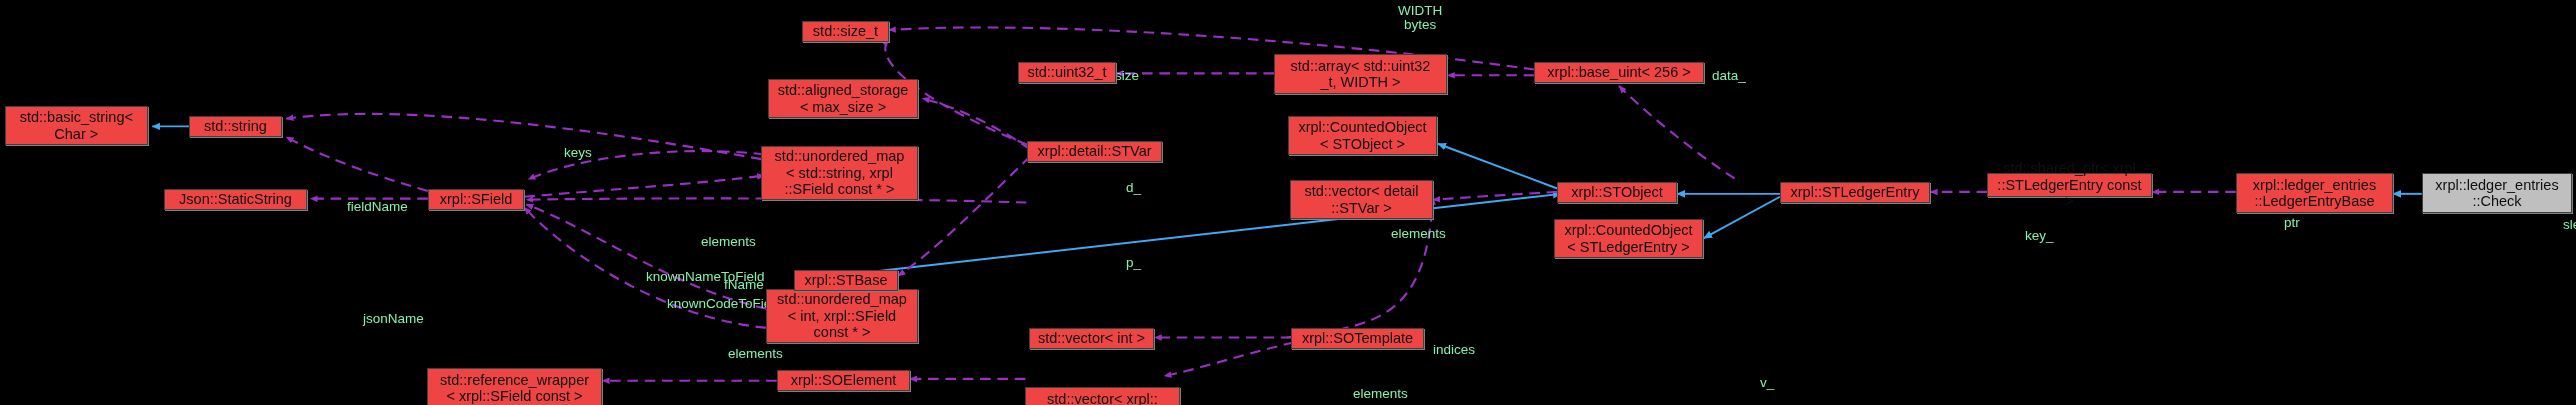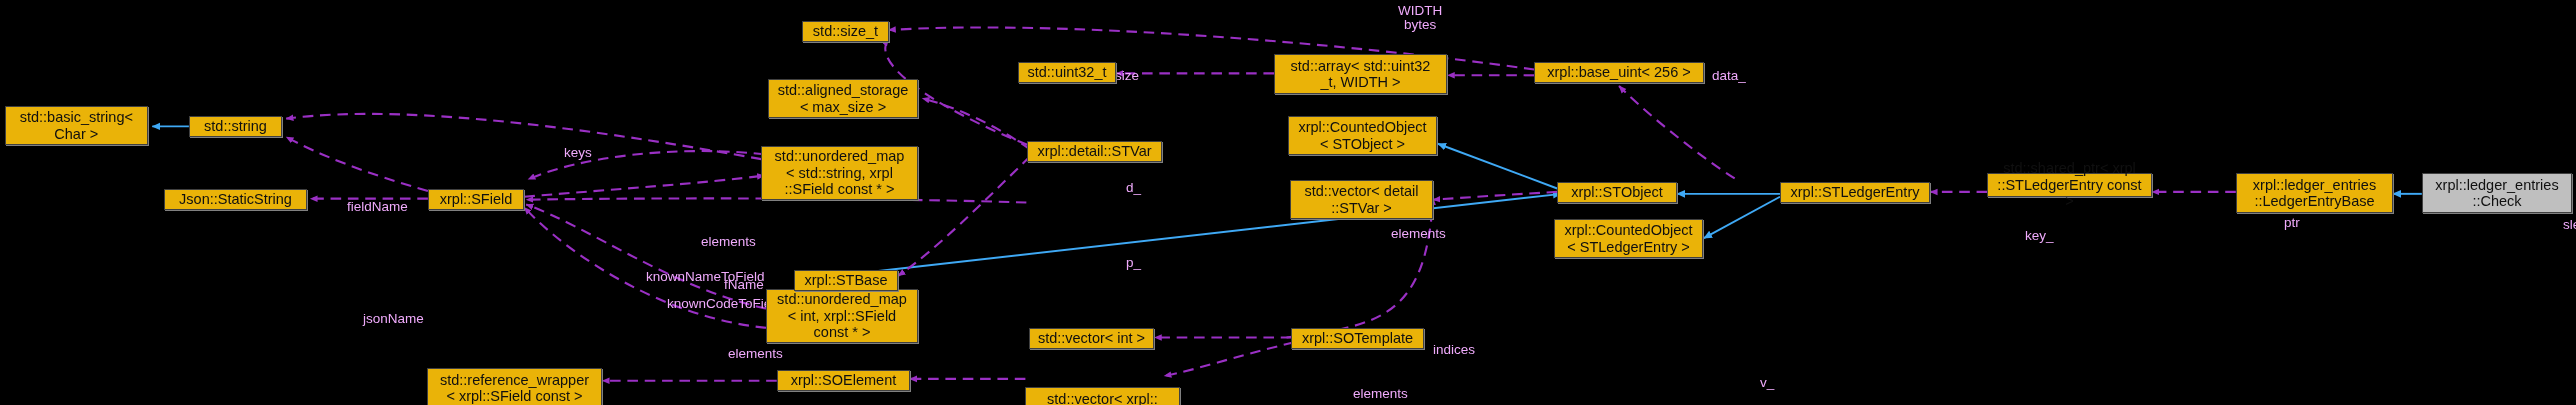--- a/index.html
+++ b/index.html
@@ -19,41 +19,41 @@
     position: absolute;
     left: 0;
     top: 0;
     width: 2576px;
     height: 406px;
     pointer-events: none;
   }
   .node {
     position: absolute;
     box-sizing: border-box;
-    background: #eab308;
+    background: #ef4444;
     border: 1px solid #404040;
     color: #101010;
     font-size: 14.5px;
     line-height: 16.4px;
     text-align: center;
     display: flex;
     align-items: center;
     justify-content: center;
     padding: 1.9px 4.8px;
     box-shadow: 1px 1px 0 #808080;
     white-space: pre-line;
     z-index: 3;
   }
   .node.highlight {
     background: #bfbfbf;
     border-color: #404040;
   }
   .edge-label {
     position: absolute;
-    color: #f0abfc;
+    color: #86efac;
     font-size: 13.5px;
     line-height: 14.5px;
     white-space: pre-line;
     text-align: center;
     z-index: 2;
     font-family: "Liberation Sans", sans-serif;
   }
 </style>
 </head>
 <body>

